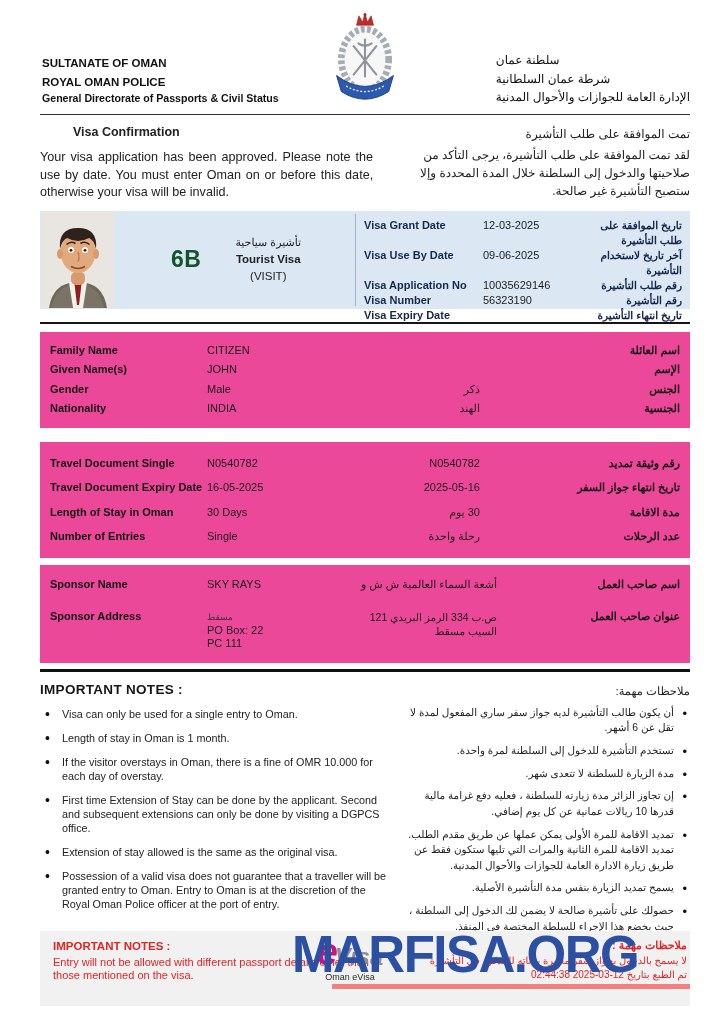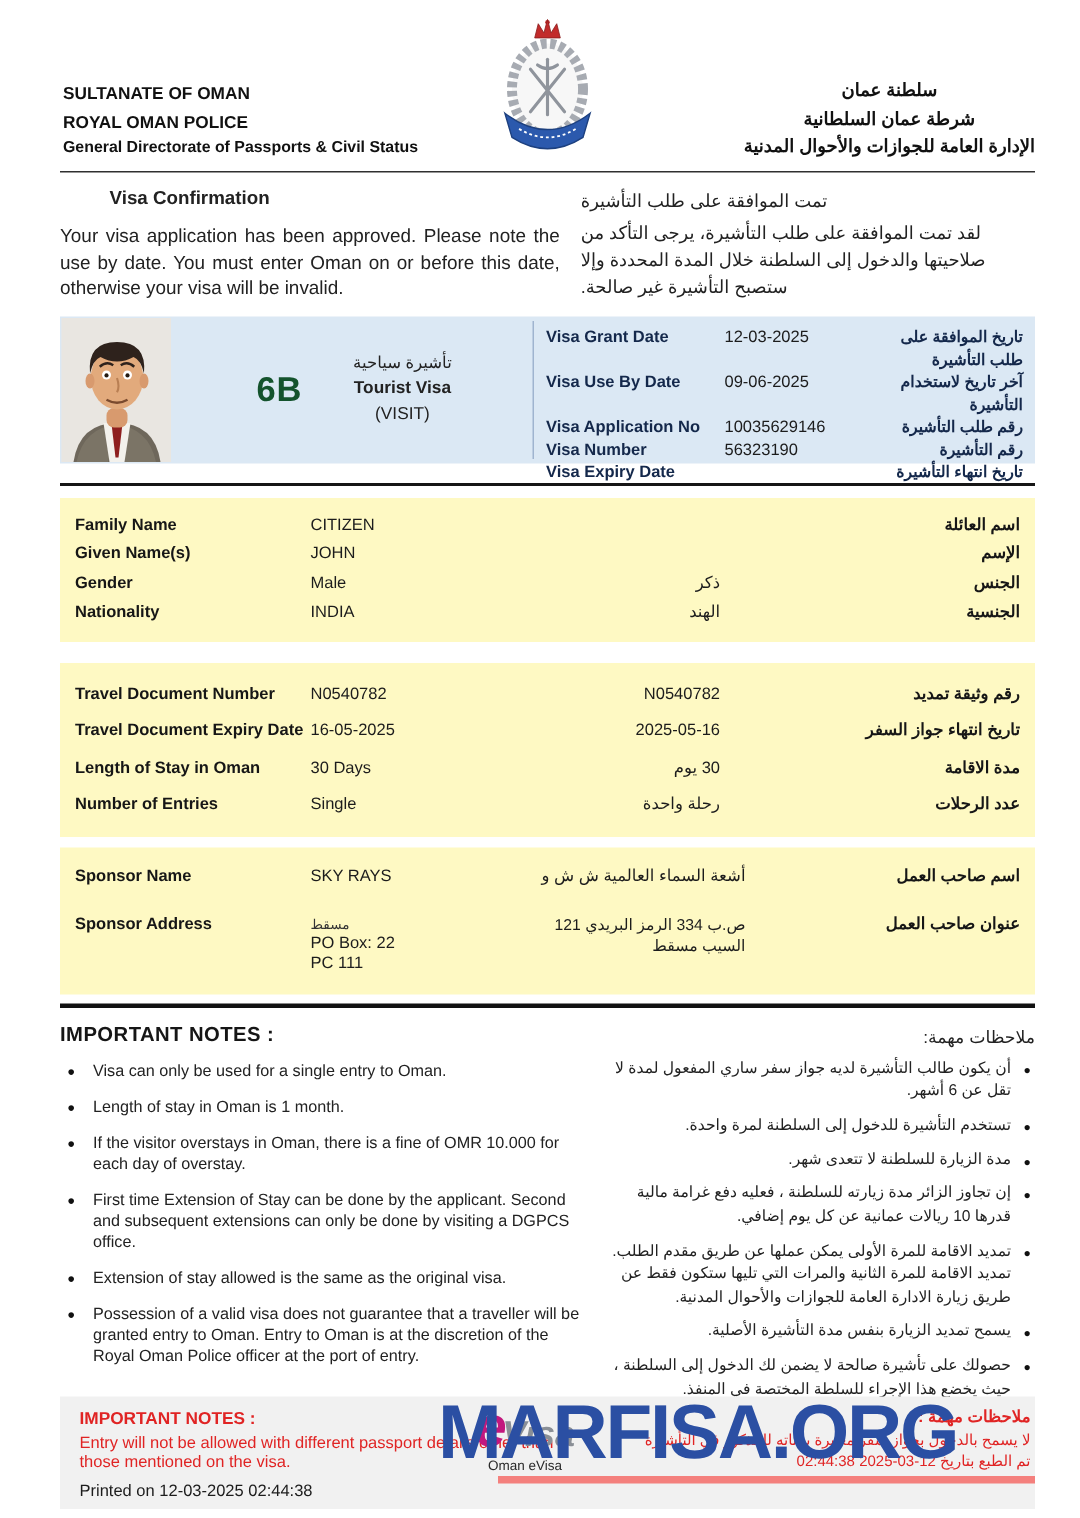--- a/index.html
+++ b/index.html
@@ -6,28 +6,28 @@
   html,body { background:#ffffff; }
   body { font-family:"Liberation Sans", sans-serif; color:#1c1c1c; }
   .page { position:relative; width:720px; height:1012px; background:#fff; overflow:hidden; margin:0 auto; }
   .content { position:absolute; left:40px; top:0; width:650px; }
 
   
   .doc-header { position:relative; height:115px; border-bottom:1.6px solid #2f2f2f; }
   .h-left { position:absolute; left:2px; bottom:7px; font-weight:bold; color:#111; }
   .h-left .l1, .h-left .l2 { font-size:11.5px; line-height:1.6; }
   .h-left .l3 { font-size:10.6px; line-height:1.5; }
-  .h-right { position:absolute; right:0; bottom:7px; direction:rtl; text-align:center; font-weight:bold; font-size:12px; line-height:1.55; color:#111; }
+  .h-right { position:absolute; right:0; bottom:7px; direction:rtl; text-align:left; font-weight:normal; font-size:12px; line-height:1.55; color:#111; }
   .emblem-wrap { position:absolute; left:50%; top:10px; transform:translateX(-50%); }
 
   
   .confirm-row { display:grid; grid-template-columns: 1.1fr 1fr; column-gap:14px; padding-top:10px; }
   .confirm-left .title { font-weight:bold; font-size:12.5px; padding-left:8px; margin-bottom:10px; color:#222;margin-left:25px; }
   .confirm-left .body { font-size:12.6px; line-height:1.4; text-align:justify; color:#222; }
-  .confirm-right { direction:rtl; text-align:left; font-size:12px; line-height:1.5; color:#222; }
+  .confirm-right { direction:rtl; text-align:right; font-size:12px; line-height:1.5; color:#222; }
   .confirm-right .title { margin-bottom:3px; }
 
   
   .visa-card { margin-top:9px; background:#dbe8f4; display:flex; height:98px; }
   .photo { flex:none; width:73px; height:96px; margin:1px; background:#e9e6e1; }
   .card-left { flex:1; display:flex; align-items:center; }
   .visa-code { font-size:23px; font-weight:bold; color:#14532d; margin-left:56px; letter-spacing:0.5px; }
   .visa-type { margin-left:34px; text-align:center; line-height:1.45; color:#222; }
   .visa-type .t-ar { font-size:11px; direction:rtl; }
   .visa-type .t-en { font-size:11.5px; font-weight:bold; }
@@ -35,21 +35,21 @@
   .card-divider { width:1px; background:#9fb4cf; margin:3px 0; }
   .card-right { flex:none; width:334px; padding:7px 8px 25px 8px; display:flex; flex-direction:column; justify-content:space-between; }
   .card-row { display:grid; grid-template-columns:119px 107px 1fr; font-size:11px; line-height:15px; align-items:baseline; }
   .card-row .lbl { font-weight:bold; color:#14284b; }
   .card-row .val { color:#1c1c1c; }
   .card-row .l-ar { direction:rtl; text-align:right; font-weight:bold; color:#14284b; font-size:10.5px; }
 
   .thick-rule { border:none; border-top:2.6px solid #161616; margin-top:13px; }
 
   
-  .block { background:#fef9c3; padding:9px 10px; }
+  .block { background:#ec4899; padding:9px 10px; }
   .block.personal { margin-top:8px; }
   .block.travel   { margin-top:14px; }
   .block.sponsor  { margin-top:7px; }
   .drow { display:grid; grid-template-columns:157px 150px 123px 200px; font-size:11px; align-items:start; }
   .personal .drow { line-height:19.5px; }
   .travel .drow   { line-height:24.5px; }
   .drow .lbl  { font-weight:bold; color:#161616; }
   .drow .val  { color:#1c1c1c; }
   .drow .v-ar { direction:rtl; text-align:right; color:#1c1c1c; }
   .drow .l-ar { direction:rtl; text-align:right; font-weight:bold; color:#161616; }
@@ -216,21 +216,21 @@
       <div class="drow">
         <span class="lbl">Nationality</span>
         <span class="val">INDIA</span>
         <span class="v-ar">الهند</span>
         <span class="l-ar">الجنسية</span>
       </div>
     </div>
 
     <div class="block travel">
       <div class="drow">
-        <span class="lbl">Travel Document Number</span>
+        <span class="lbl">Travel Document Single</span>
         <span class="val">N0540782</span>
         <span class="v-ar">N0540782</span>
         <span class="l-ar">رقم وثيقة تمديد</span>
       </div>
       <div class="drow">
         <span class="lbl">Travel Document Expiry Date</span>
         <span class="val">16-05-2025</span>
         <span class="v-ar">2025-05-16</span>
         <span class="l-ar">تاريخ انتهاء جواز السفر</span>
       </div>
@@ -294,21 +294,20 @@
         </ul>
       </div>
     </div>
 
   </div>
 
   <div class="footer">
     <div class="footer-left">
       <div class="f-title">IMPORTANT NOTES :</div>
       <div class="f-warn">Entry will not be allowed with different passport details other than those mentioned on the visa.</div>
-      <div class="f-printed">Printed on 12-03-2025 02:44:38</div>
     </div>
     <div class="evisa-logo">
       <span class="logo-e">e</span><span class="logo-visa">Visa</span>
       <div class="logo-cap">Oman eVisa</div>
     </div>
     <div class="footer-ar" dir="rtl">
       <span class="fa-title">ملاحظات مهمة :</span>
       <div>لا يسمح بالدخول بجواز سفر مغايرة بياناته للمذكور في التأشيرة</div>
       <div>تم الطبع بتاريخ 12-03-2025 02:44:38</div>
     </div>

